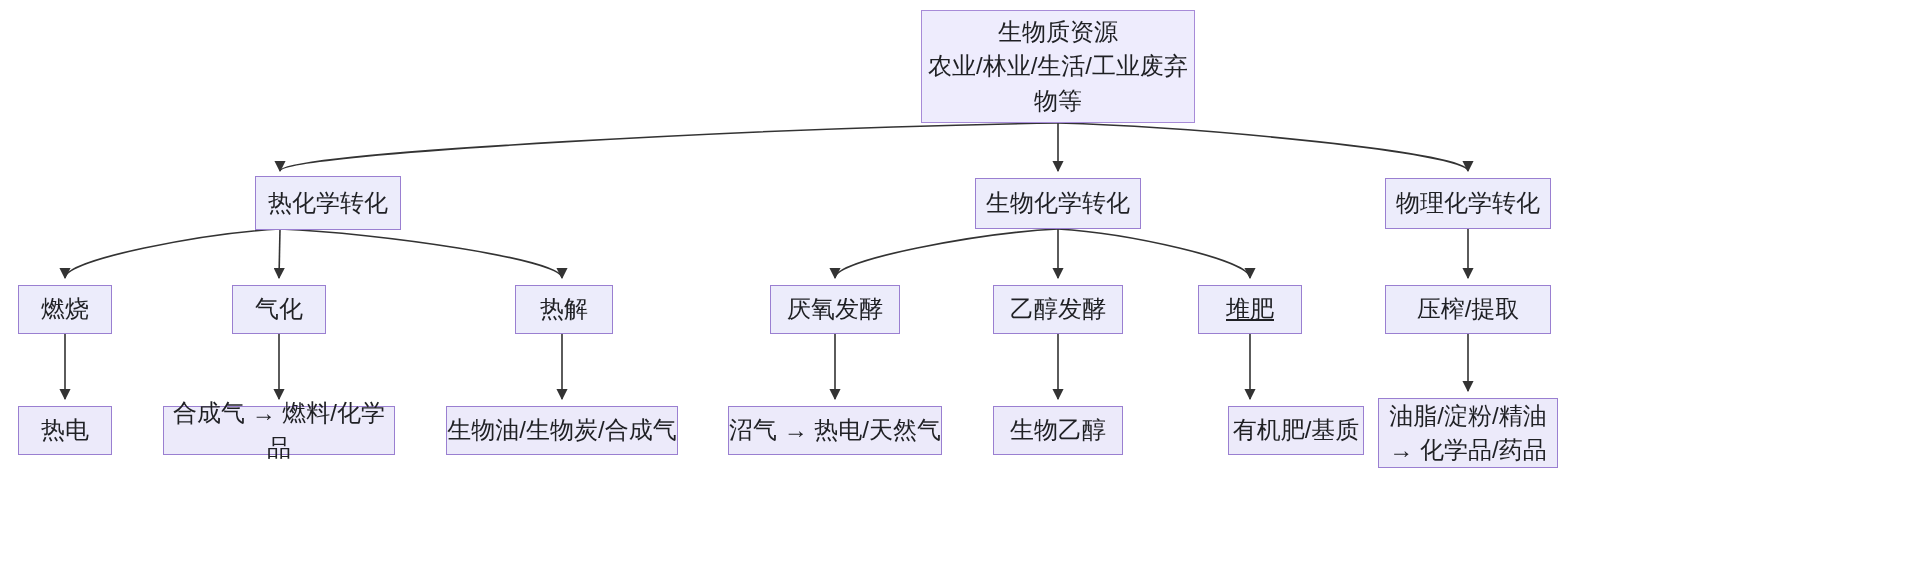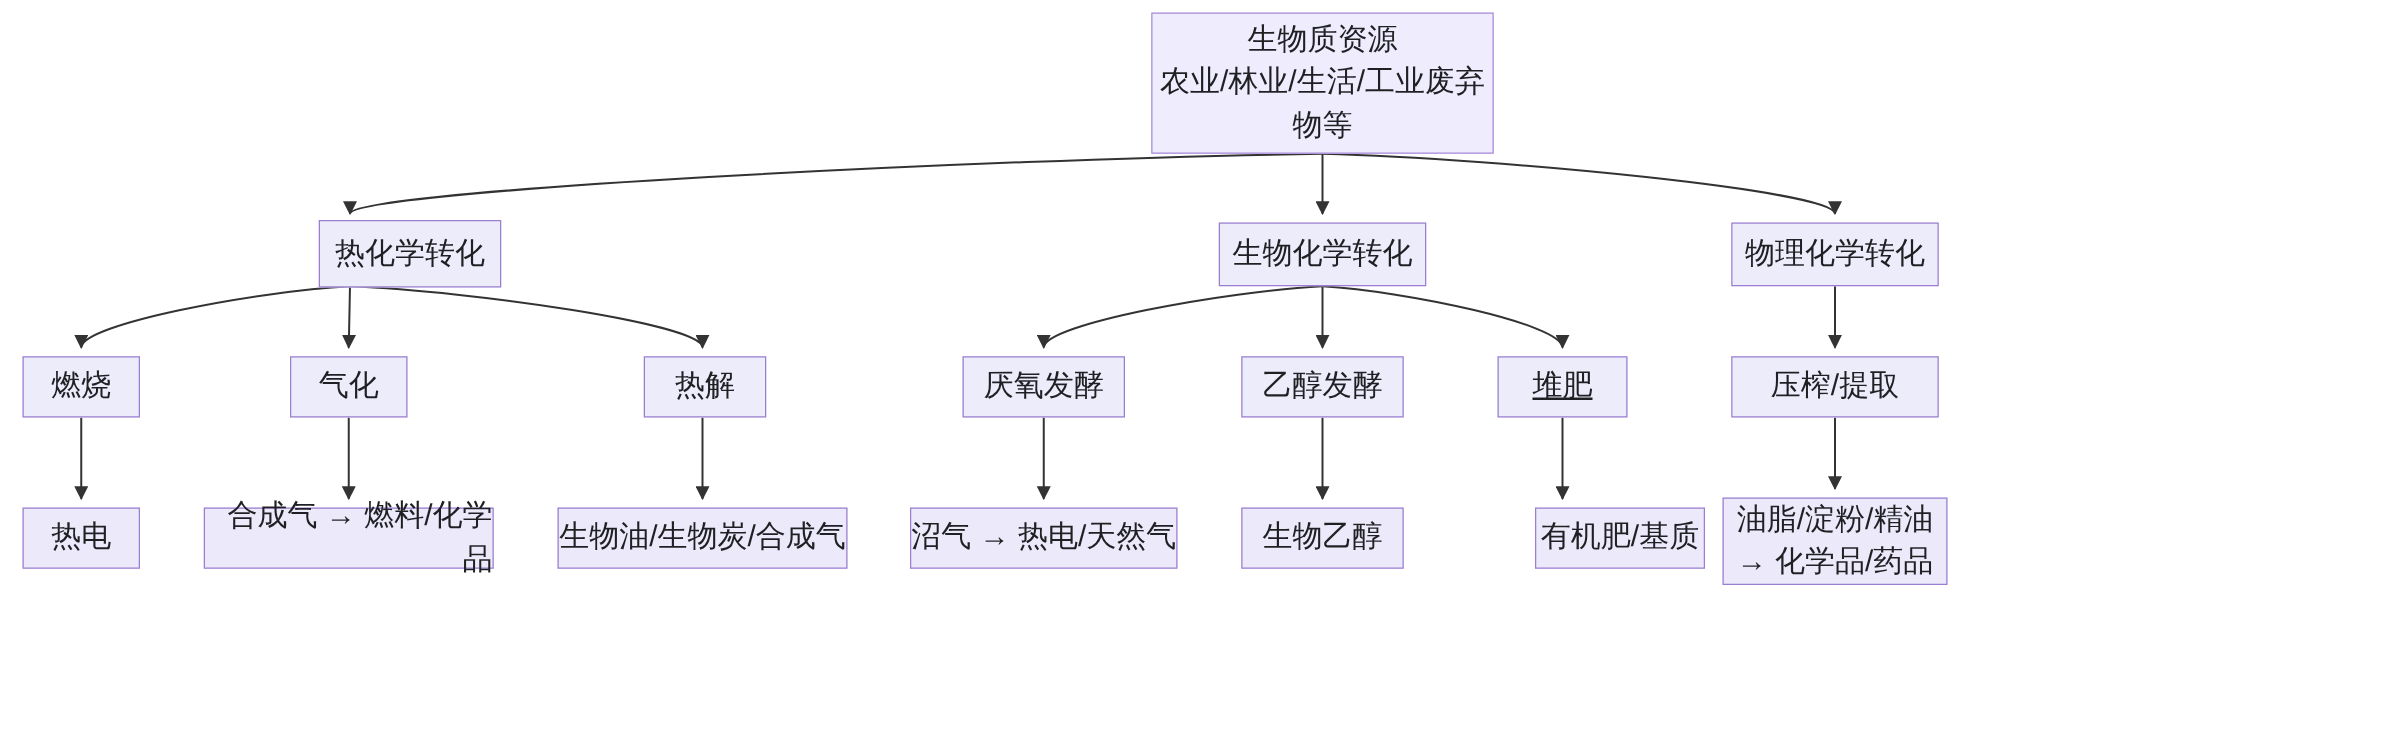--- a/index.html
+++ b/index.html
@@ -54,21 +54,21 @@
       <div class="node proc" style="left: 975px; top: 178px; width: 166px; height: 51px;">生物化学转化</div>
       <div class="node proc" style="left: 1385px; top: 178px; width: 166px; height: 51px;">物理化学转化</div>
       <div class="node proc" style="left: 18px; top: 285px; width: 94px; height: 49px;">燃烧</div>
       <div class="node proc" style="left: 232px; top: 285px; width: 94px; height: 49px;">气化</div>
       <div class="node proc" style="left: 515px; top: 285px; width: 98px; height: 49px;">热解</div>
       <div class="node proc" style="left: 770px; top: 285px; width: 130px; height: 49px;">厌氧发酵</div>
       <div class="node proc" style="left: 993px; top: 285px; width: 130px; height: 49px;">乙醇发酵</div>
       <div class="node proc" style="left: 1198px; top: 285px; width: 104px; height: 49px; text-decoration: underline;">堆肥</div>
       <div class="node proc" style="left: 1385px; top: 285px; width: 166px; height: 49px;">压榨/提取</div>
       <div class="node leaf" style="left: 18px; top: 406px; width: 94px; height: 49px;">热电</div>
-      <div class="node leaf" style="left: 163px; top: 406px; width: 232px; height: 49px; text-align: right;">合成气 → 燃料/化学品</div>
+      <div class="node leaf" style="left: 163px; top: 406px; width: 232px; height: 49px;">合成气 → 燃料/化学品</div>
       <div class="node leaf" style="left: 446px; top: 406px; width: 232px; height: 49px;">生物油/生物炭/合成气</div>
       <div class="node leaf" style="left: 728px; top: 406px; width: 214px; height: 49px;">沼气 → 热电/天然气</div>
       <div class="node leaf" style="left: 993px; top: 406px; width: 130px; height: 49px; text-align: center;">生物乙醇</div>
       <div class="node leaf" style="left: 1228px; top: 406px; width: 136px; height: 49px;">有机肥/基质</div>
       <div class="node leaf" style="left: 1378px; top: 398px; width: 180px; height: 70px;">油脂/淀粉/精油
 → 化学品/药品</div>
     </div>
 </div>
 
 </body></html>

